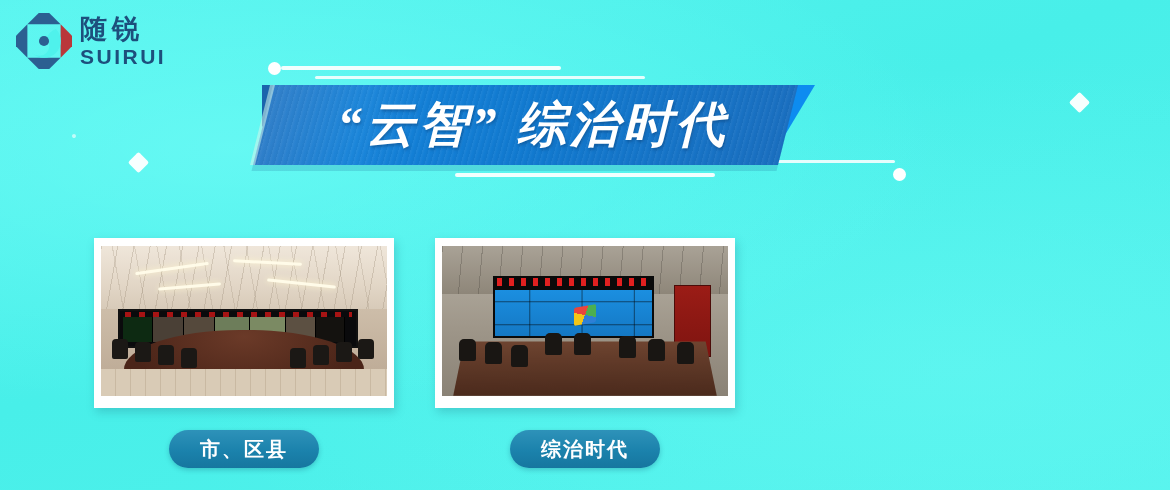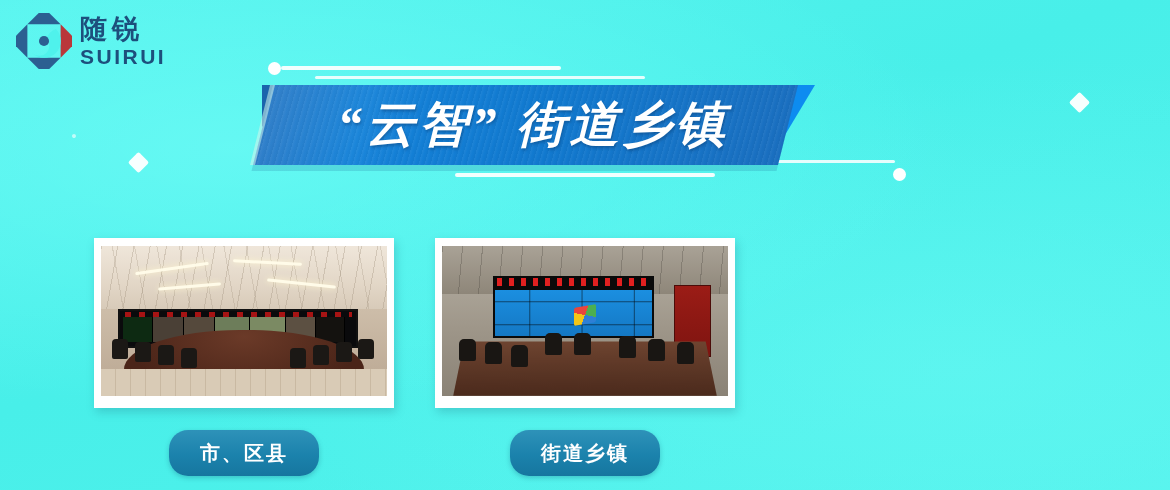--- a/index.html
+++ b/index.html
@@ -277,21 +277,21 @@
     background:#5b4032; border-radius:50%; }
   .p3-back { position:absolute; left:55%; bottom:0; width:22%; height:48%;
     background: linear-gradient(180deg,#2a2a33 0%, #5a6d88 45%, #74869f 100%); border-radius:40% 40% 0 0; }
   .p3-desk { position:absolute; left:18%; top:60%; width:30%; height:12%;
     background: linear-gradient(180deg,#efe9dc 0%, #d8d0c0 100%); }
 
   
   .pill {
     margin-top: 22px;
     min-width: 150px;
-    height: 46px;
+    height: 38px;
     padding: 0 26px;
     border-radius: 19px;
     background: linear-gradient(180deg, #2e92b9 0%, #1b82ac 55%, #16769f 100%);
     color: #ffffff;
     font-size: 20px;
     font-weight: 700;
     letter-spacing: 2px;
     display: flex;
     align-items: center;
     justify-content: center;
@@ -333,21 +333,21 @@
     <div class="line line-d"></div>
     <div class="dot dot-tl"></div>
     <div class="dot dot-br"></div>
 
     <div class="tri tri-left"></div>
     <div class="tri tri-up"></div>
     <div class="tri tri-down"></div>
 
     <div class="banner"></div>
     <div class="banner-stripe"></div>
-    <div class="banner-title">“云智” 街道乡镇</div>
+    <div class="banner-title">“云智” 综治时代</div>
   </div>
 
   <div class="cards">
 
     <div class="card card-1">
       <div class="photo-frame">
         <div class="photo">
           <div class="p1-ceiling"></div>
           <div class="p1-lamp" style="left:12%;top:14%;width:26%;transform:rotate(-8deg)"></div>
           <div class="p1-lamp" style="left:46%;top:10%;width:24%;transform:rotate(3deg)"></div>
@@ -392,18 +392,18 @@
           <div class="p2-chair" style="left:6%;top:62%"></div>
           <div class="p2-chair" style="left:15%;top:64%"></div>
           <div class="p2-chair" style="left:24%;top:66%"></div>
           <div class="p2-chair" style="left:36%;top:58%"></div>
           <div class="p2-chair" style="left:46%;top:58%"></div>
           <div class="p2-chair" style="left:62%;top:60%"></div>
           <div class="p2-chair" style="left:72%;top:62%"></div>
           <div class="p2-chair" style="left:82%;top:64%"></div>
         </div>
       </div>
-      <div class="pill">街道乡镇</div>
+      <div class="pill">综治时代</div>
     </div>
 
 
   </div>
 </div>
 
 </body></html>

